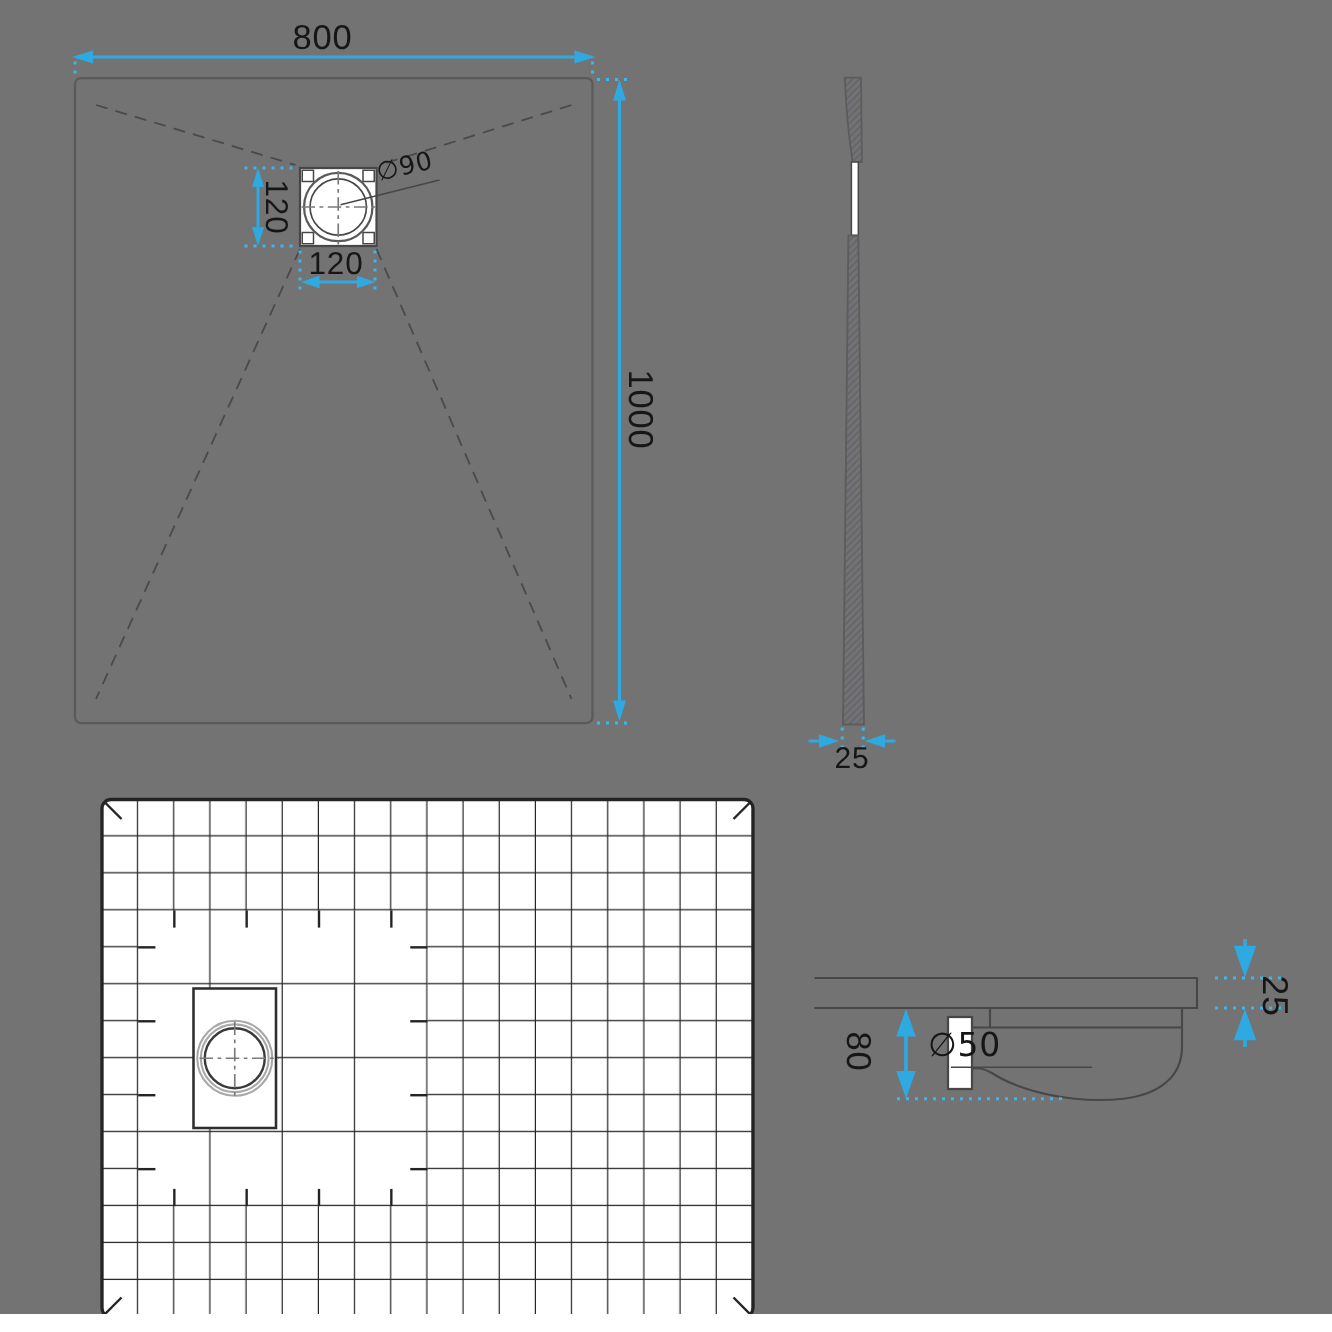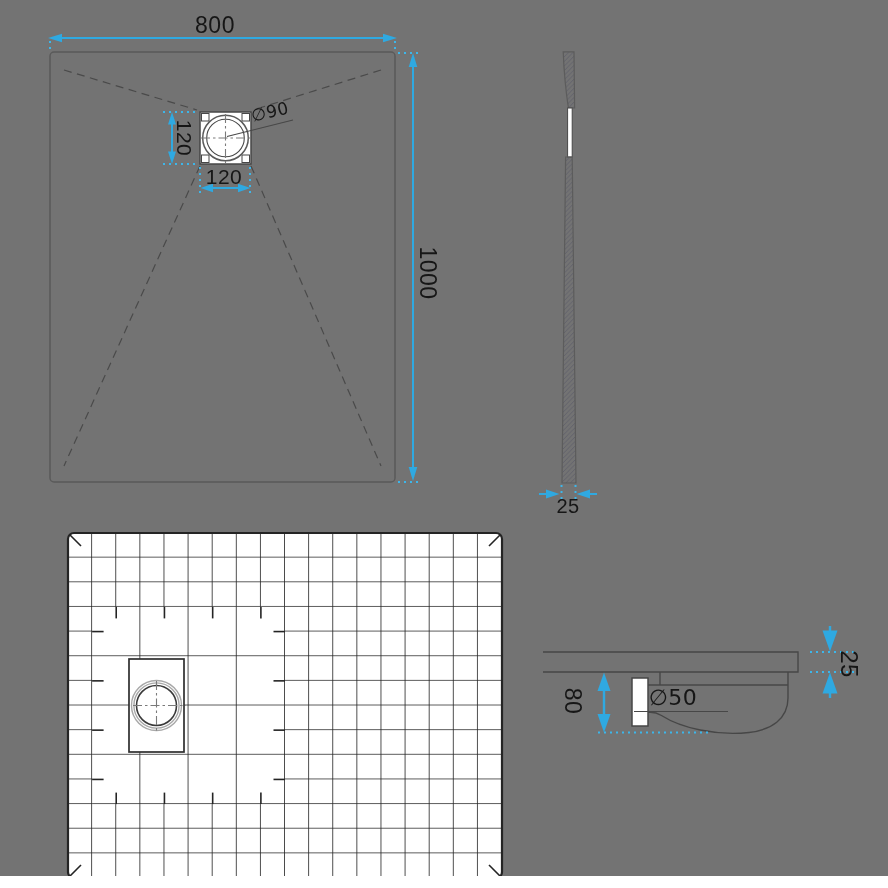--- a/index.html
+++ b/index.html
@@ -174,15 +174,15 @@
   </g>
 </svg>
 
 <span class="lbl" style="left:215px;top:25px;font-size:23px;">800</span>
 <span class="lbl rot" style="left:427px;top:273px;font-size:23px;">1000</span>
 <span class="lbl rot" style="left:184px;top:138px;font-size:21px;">120</span>
 <span class="lbl" style="left:224px;top:176px;font-size:21px;">120</span>
 <span class="lbl tilt dia" style="left:270px;top:112px;font-size:17px;">∅90</span>
 <span class="lbl" style="left:568px;top:506px;font-size:20px;">25</span>
 <span class="lbl rot" style="left:572px;top:701px;font-size:23px;">80</span>
-<span class="lbl dia" style="left:673px;top:698px;font-size:22px;">∅50</span>
+<span class="lbl dia" style="left:643px;top:698px;font-size:22px;">∅50</span>
 <span class="lbl rot" style="left:849px;top:664px;font-size:24px;">25</span>
 </div>
 
 </body></html>

